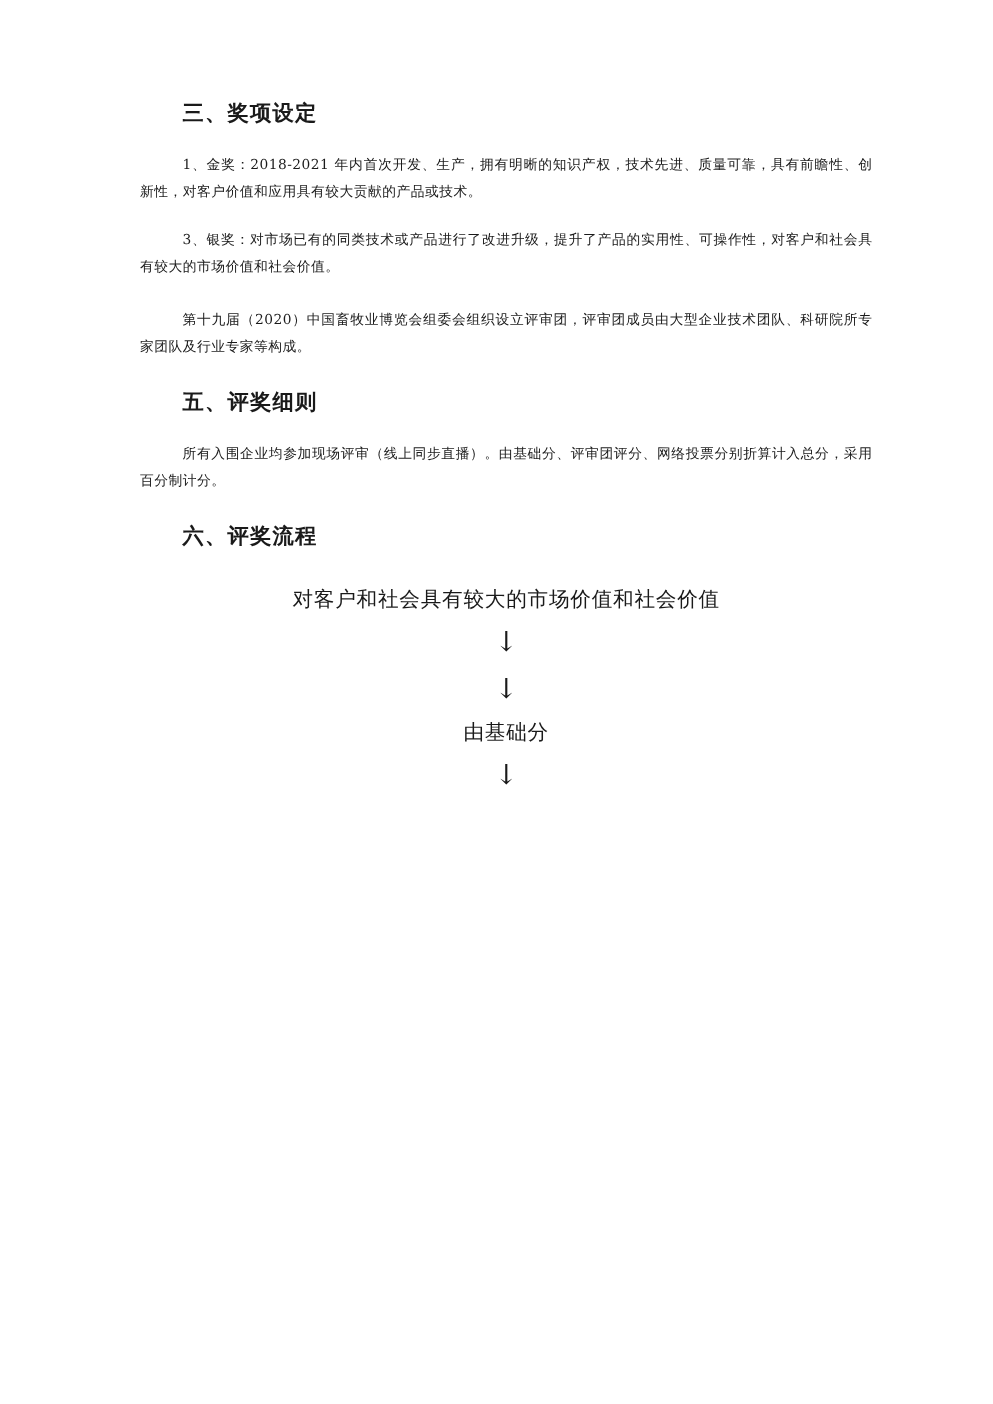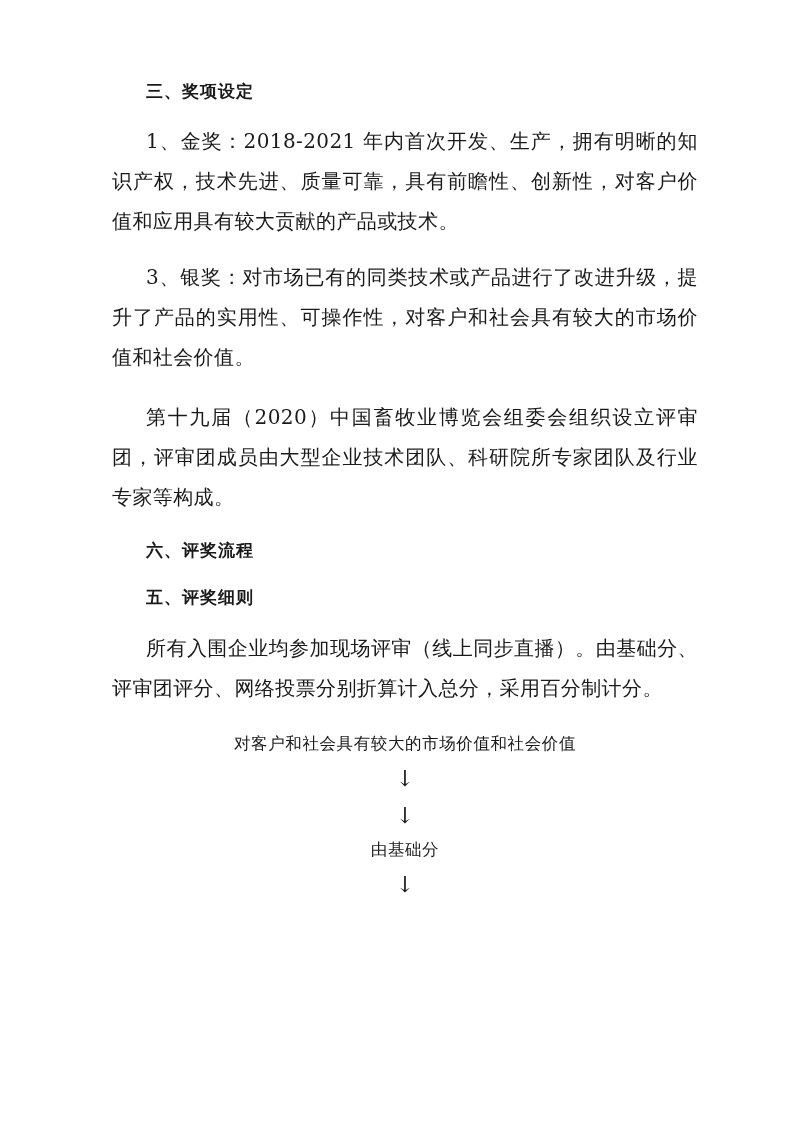--- a/index.html
+++ b/index.html
@@ -27,21 +27,21 @@
   }
   .heading {
     font-size: 17px;
     font-weight: bold;
     letter-spacing: 1px;
     margin: 0 0 16px 0;
     text-indent: 34px;
     line-height: 1.6;
   }
   .para {
-    font-size: 20px;
+    font-size: 11px;
     line-height: 2.0;
     margin: 16px 0 10px 0;
     text-indent: 34px;
     text-align: justify;
     text-justify: inter-ideograph;
     letter-spacing: 0.4px;
   }
   .section {
     margin-bottom: 14px;
   }
@@ -80,27 +80,27 @@
   <div class="section">
     <div class="heading">三、奖项设定</div>
     <p class="para">1、金奖：2018-2021 年内首次开发、生产，拥有明晰的知识产权，技术先进、质量可靠，具有前瞻性、创新性，对客户价值和应用具有较大贡献的产品或技术。</p>
     <p class="para">3、银奖：对市场已有的同类技术或产品进行了改进升级，提升了产品的实用性、可操作性，对客户和社会具有较大的市场价值和社会价值。</p>
   </div>
 
   <div class="section gap-before">
     <p class="para">第十九届（2020）中国畜牧业博览会组委会组织设立评审团，评审团成员由大型企业技术团队、科研院所专家团队及行业专家等构成。</p>
   </div>
 
-  <div class="section gap-before tight">
-    <div class="heading">六、评奖流程</div>
-  </div>
-
   <div class="section gap-before">
     <div class="heading">五、评奖细则</div>
     <p class="para">所有入围企业均参加现场评审（线上同步直播）。由基础分、评审团评分、网络投票分别折算计入总分，采用百分制计分。</p>
+  </div>
+
+  <div class="section gap-before tight">
+    <div class="heading">六、评奖流程</div>
   </div>
 
   <div class="flow">
     <div class="flow-row">
       <div class="flow-step">对客户和社会具有较大的市场价值和社会价值</div>
     </div>
     <div class="flow-arrow">↓</div>
     <div class="flow-arrow">↓</div>
     <div class="flow-row">
       <div class="flow-step">由基础分</div>

